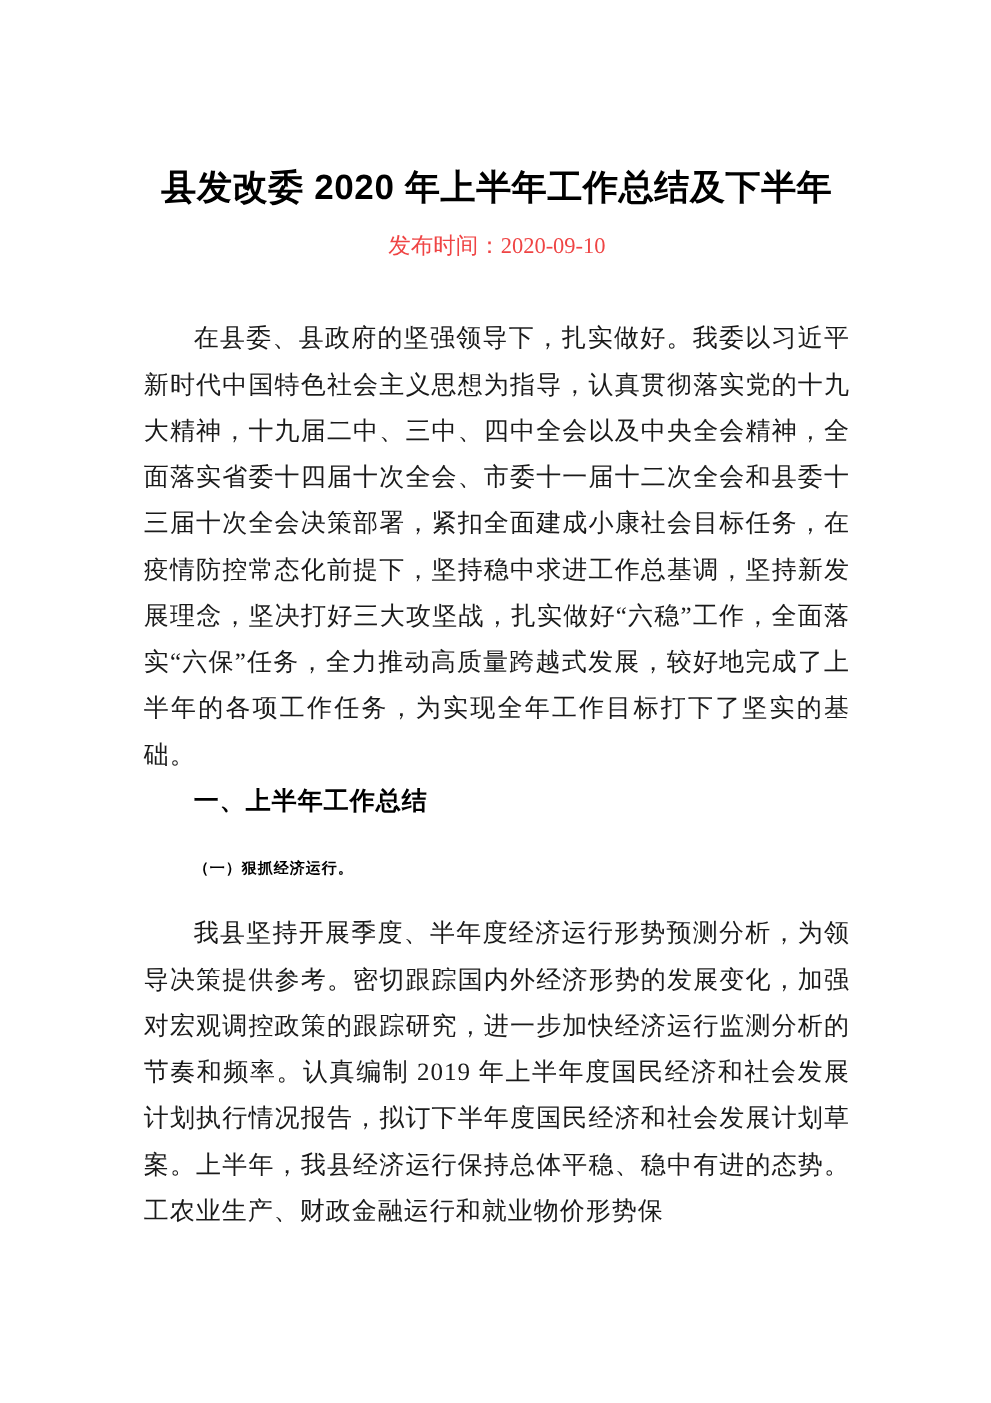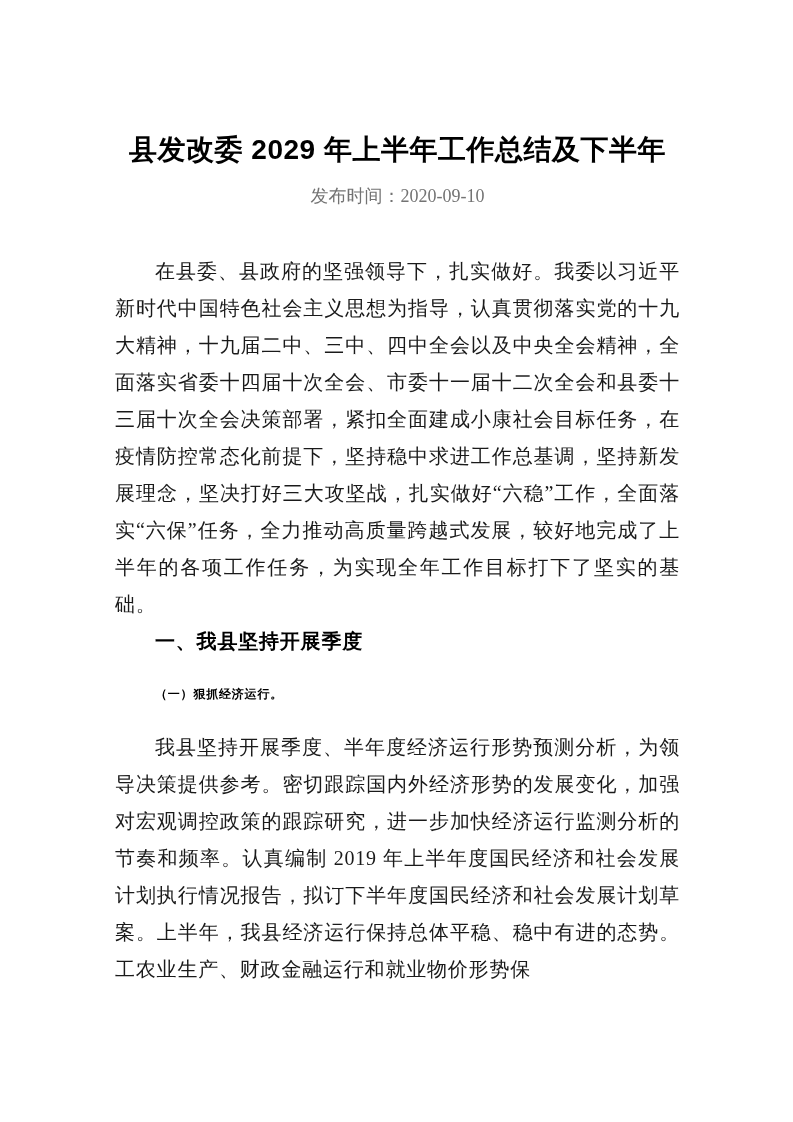--- a/index.html
+++ b/index.html
@@ -53,21 +53,21 @@
   }
 
   
   .publish-date {
     margin: 0;
     padding-top: 14px;
     text-align: center;
     font-family: "Liberation Serif", "DejaVu Serif", serif;
     font-size: 18px;
     line-height: 26px;
-    color: #737373;
+    color: #ef4444;
   }
 
   
   .body-block {
     padding-top: 44px;
   }
 
   .para {
     margin: 0;
     font-family: "Liberation Serif", "DejaVu Serif", serif;
@@ -104,30 +104,30 @@
     color: #000000;
   }
 </style>
 </head>
 <body>
 
 <div class="page">
   <div class="content">
 
     <h1 class="doc-title">
-      <span class="title-line-1">县发改委 2029 年上半年工作总结及下半年</span>
+      <span class="title-line-1">县发改委 2020 年上半年工作总结及下半年</span>
     </h1>
 
     <div class="publish-date">发布时间：2020-09-10</div>
 
     <div class="body-block">
 
       <p class="para">在县委、县政府的坚强领导下，扎实做好。我委以习近平新时代中国特色社会主义思想为指导，认真贯彻落实党的十九大精神，十九届二中、三中、四中全会以及中央全会精神，全面落实省委十四届十次全会、市委十一届十二次全会和县委十三届十次全会决策部署，紧扣全面建成小康社会目标任务，在疫情防控常态化前提下，坚持稳中求进工作总基调，坚持新发展理念，坚决打好三大攻坚战，扎实做好“六稳”工作，全面落实“六保”任务，全力推动高质量跨越式发展，较好地完成了上半年的各项工作任务，为实现全年工作目标打下了坚实的基础。</p>
 
-      <p class="heading-1">一、我县坚持开展季度</p>
+      <p class="heading-1">一、上半年工作总结</p>
 
       <p class="heading-2">（一）狠抓经济运行。</p>
 
       <p class="para">我县坚持开展季度、半年度经济运行形势预测分析，为领导决策提供参考。密切跟踪国内外经济形势的发展变化，加强对宏观调控政策的跟踪研究，进一步加快经济运行监测分析的节奏和频率。认真编制 2019 年上半年度国民经济和社会发展计划执行情况报告，拟订下半年度国民经济和社会发展计划草案。上半年，我县经济运行保持总体平稳、稳中有进的态势。工农业生产、财政金融运行和就业物价形势保</p>
 
     </div>
   </div>
 </div>
 
 </body></html>

